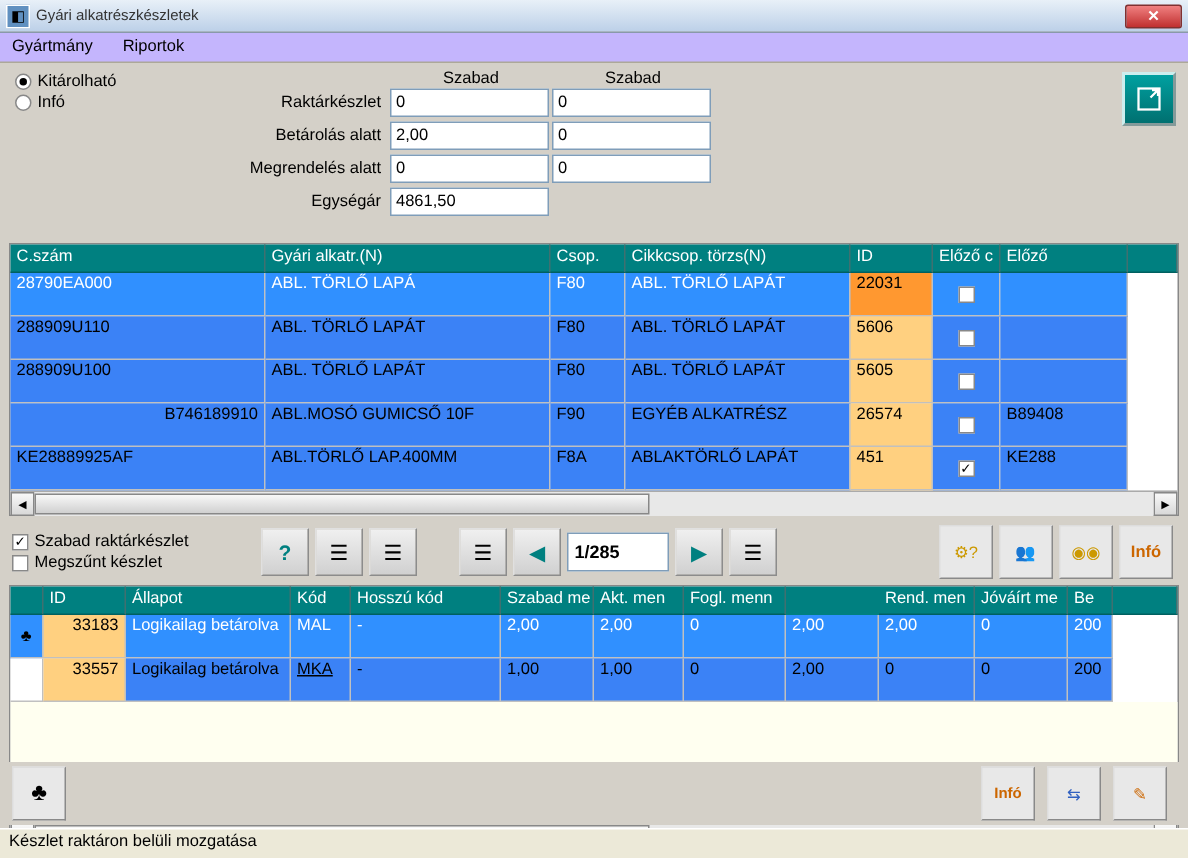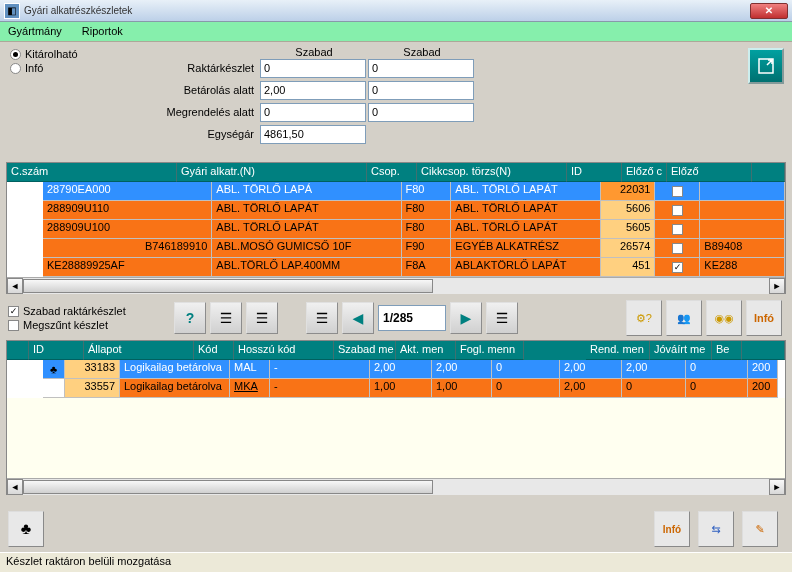--- a/index.html
+++ b/index.html
@@ -3,21 +3,21 @@
 <meta charset="utf-8">
 <style>
   * { box-sizing: border-box; margin: 0; padding: 0; }
   body { font-family: Tahoma, Arial, sans-serif; font-size: 11px; background: #d4d0c8; width: 792px; height: 572px; overflow: hidden; position: relative; }
   
   .titlebar { height: 22px; background: linear-gradient(to bottom, #e8f0f8, #bcd0e8); display: flex; align-items: center; padding: 0 4px; border-bottom: 1px solid #8899aa; }
   .titlebar-icon { width: 16px; height: 16px; background: #6090c0; margin-right: 4px; border: 1px solid #fff; display: inline-flex; align-items: center; justify-content: center; font-size: 10px; }
   .titlebar-text { flex: 1; font-size: 10px; color: #333; }
   .close-btn { width: 38px; height: 16px; background: linear-gradient(to bottom, #f08080, #c03030); border: 1px solid #803030; border-radius: 2px; color: #fff; display: flex; align-items: center; justify-content: center; font-weight: bold; cursor: pointer; font-size: 10px; }
   
-  .menubar { height: 20px; background: #86efac; border-bottom: 1px solid #aca899; padding: 2px 4px; display: flex; gap: 12px; }
+  .menubar { height: 20px; background: #c4b5fd; border-bottom: 1px solid #aca899; padding: 2px 4px; display: flex; gap: 12px; }
   .menubar span { cursor: pointer; padding: 1px 4px; }
   
   .top-panel { display: flex; background: #d4d0c8; min-height: 118px; position: relative; }
   .radio-group { padding: 6px 10px; width: 130px; }
   .radio-item { display: flex; align-items: center; gap: 4px; margin-bottom: 2px; }
   .radio { width: 11px; height: 11px; border: 1px solid #888; border-radius: 50%; background: #fff; display: flex; align-items: center; justify-content: center;}
   .radio.checked::after { content:""; width:5px; height:5px; border-radius:50%; background:#000;}
   
   .inputs-area { padding: 4px 0; }
   .col-labels { display: flex; margin-left: 130px; }
@@ -25,24 +25,24 @@
   .input-row { display: flex; align-items: center; margin-bottom: 2px; height: 20px;}
   .input-label { width: 130px; text-align: right; padding-right: 6px; }
   .text-input { width: 106px; height: 19px; border: 1px solid #7f9db9; background: #fff; padding: 1px 3px; font-size: 11px; margin-right: 2px;}
   
   .expand-btn { position: absolute; right: 8px; top: 6px; width: 36px; height: 36px; background: linear-gradient(to bottom, #00a0a0, #007070); border: 2px outset #cceeee; display: flex; align-items: center; justify-content: center; cursor: pointer;}
   .expand-btn svg { stroke: #fff; }
   
   .grid { background: #fff; border: 1px solid #888; margin: 2px 6px; }
   .grid-header { display: flex; background: #008080; color: #fff; font-weight: normal; height: 19px; }
   .grid-header .cell { border-right: 1px solid #407070; border-bottom: 1px solid #006060; padding: 2px 4px; overflow: hidden; white-space: nowrap; }
-  .grid-row { display: flex; height: 19px; margin-left: 36px; }
-  .grid-row .cell { border-right: 1px solid #c0c0c0; border-bottom: 1px solid #c0c0c0; padding: 1px 4px; overflow: hidden; white-space: nowrap; background: #f97316;}
+  .grid-row { display: flex; height: 29px; }
+  .grid-row .cell { border-right: 1px solid #c0c0c0; border-bottom: 1px solid #c0c0c0; padding: 1px 4px; overflow: hidden; white-space: nowrap; background: #3b82f6;}
   .grid-row.selected .cell { background: #3090ff; color: #fff; }
-  .grid-row .cell.num { text-align: right; background: #ffd080; }
+  .grid-row .cell.num { background: #ffd080; }
   .grid-row.selected .cell.num { background: #ff9830; color:#000;}
   .checkbox-cell { display: flex; align-items:center; justify-content:center; }
   .checkbox { width: 11px; height: 11px; border: 1px solid #888; background: #fff; display:inline-flex; align-items:center; justify-content:center; font-size:9px;}
   .scrollbar-h { height: 16px; background: #e8e8e8; border-top: 1px solid #aaa; display:flex; align-items:center;}
   .scroll-btn { width:16px; height:16px; background: linear-gradient(to bottom,#f8f8f8,#d8d8d8); border:1px solid #888; display:flex; align-items:center; justify-content:center; font-size:9px; cursor:pointer;}
   .scroll-track { flex:1; background:#e8e8e8; height:16px; position:relative;}
   .scroll-thumb { position:absolute; height:14px; top:1px; background:linear-gradient(to bottom,#f8f8f8,#d0d0d0); border:1px solid #888;}
   
   .mid-toolbar { display:flex; align-items:center; padding: 4px 8px; gap:4px; min-height:44px; background:#d4d0c8; position:relative;}
   .check-group { display:flex; flex-direction:column; gap:2px; margin-right: 12px; width:150px;}

